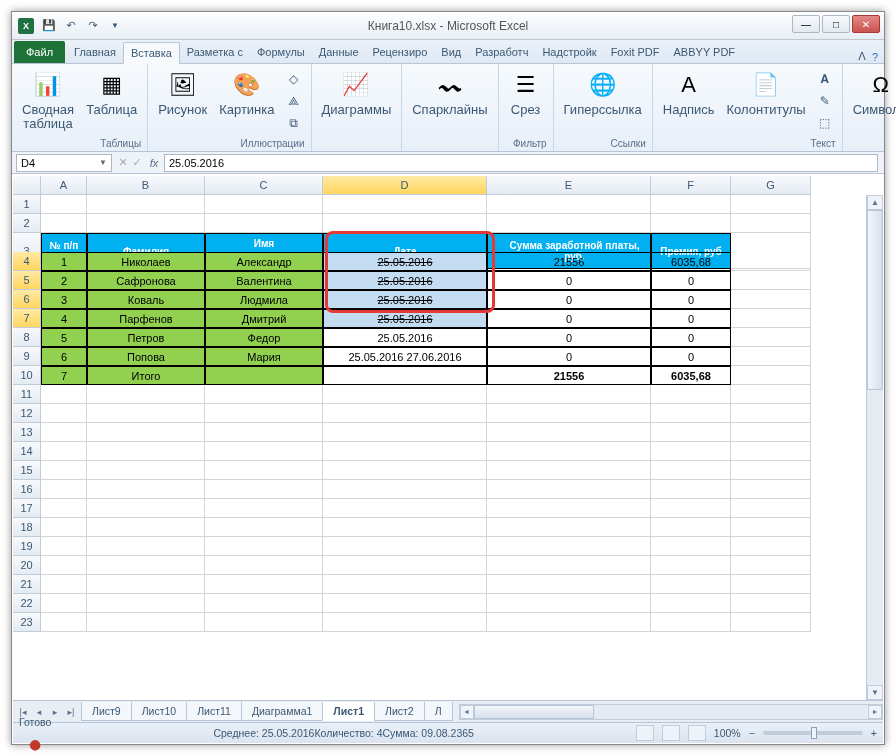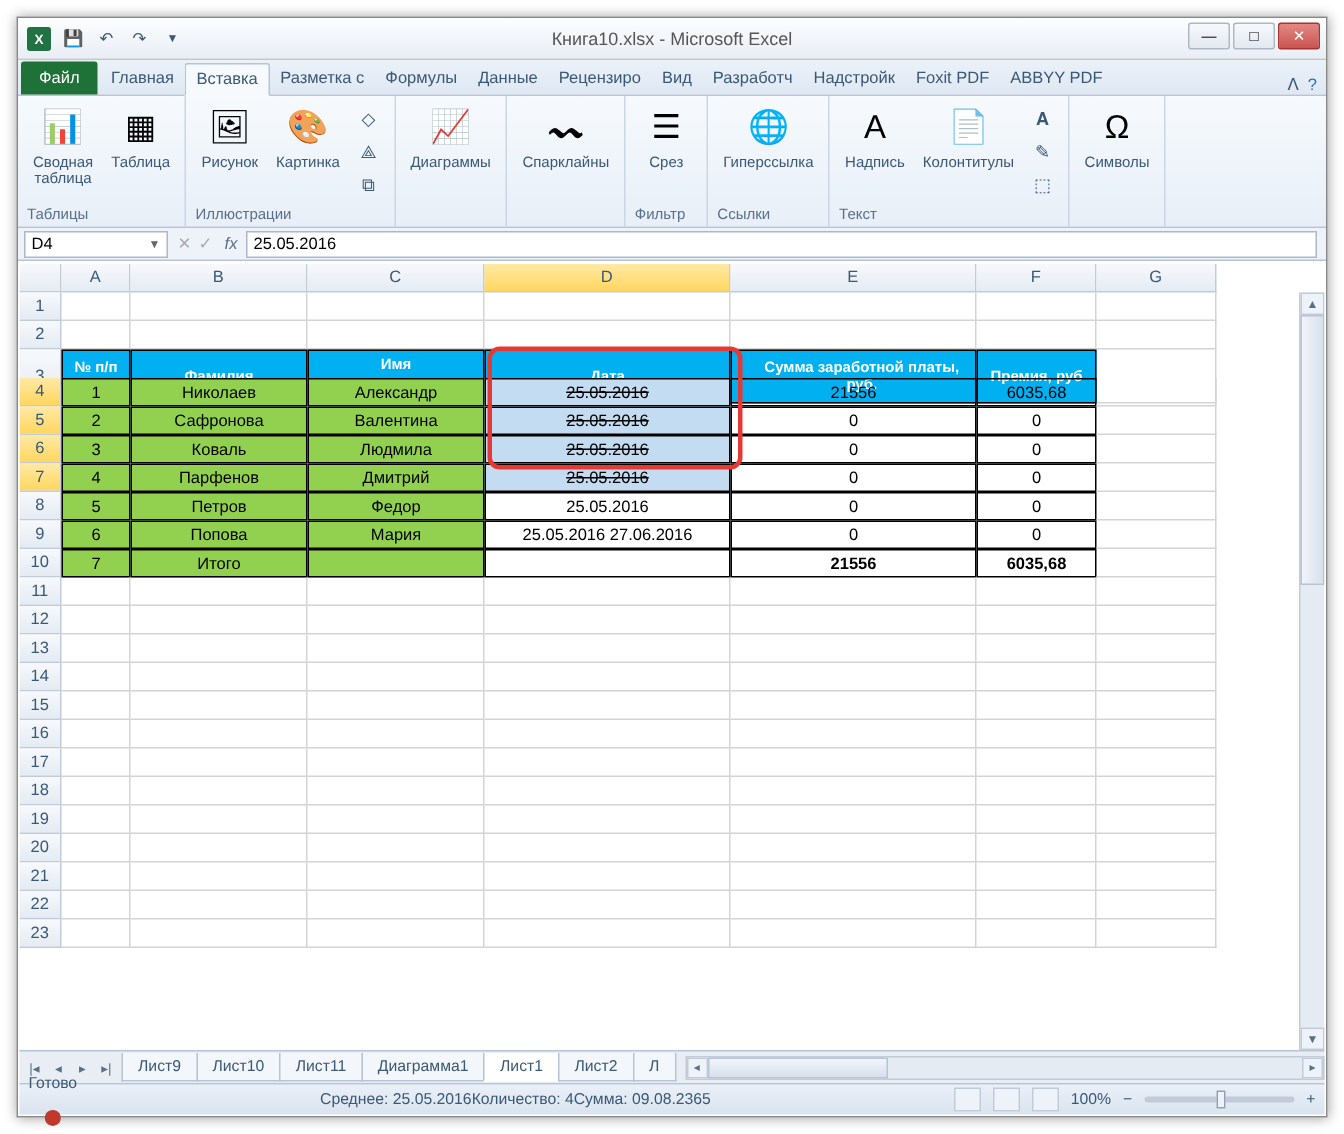--- a/index.html
+++ b/index.html
@@ -16,24 +16,24 @@
 .winbtn.close { background:linear-gradient(#e38886,#c9544f); color:#fff; border-color:#a33;}
 .ribbon-tabs { height:24px; background:linear-gradient(#eaf1f9,#dfe8f3); display:flex; align-items:flex-end; padding-left:2px; border-bottom:1px solid #b6c4d6; position:relative;}
 .file-tab { background:#1e7137; color:#fff; padding:4px 12px; font-size:11px; border-radius:2px 2px 0 0; margin-right:2px; height:22px; display:flex; align-items:center; cursor:pointer;}
 .tab { padding:4px 7px; font-size:11px; color:#3b5875; cursor:pointer; height:22px; display:flex; align-items:center;}
 .tab.active { background:#f6fafd; border:1px solid #b6c4d6; border-bottom:1px solid #f6fafd; border-radius:2px 2px 0 0; margin-bottom:-1px;}
 .rt-right { position:absolute; right:6px; display:flex; gap:6px; color:#3b5875; align-items:center; }
 .rt-right span { cursor:pointer; font-size:11px;}
 .ribbon-body { height:88px; background:linear-gradient(#f6fafd,#e8eff8); border-bottom:1px solid #b6c4d6; display:flex;}
 .rgroup { border-right:1px solid #c9d6e6; padding:3px 6px 0; display:flex; flex-direction:column; justify-content:space-between;}
 .rgroup-content { display:flex; gap:4px; align-items:flex-start; flex:1;}
-.rgroup-label { text-align:left; font-size:10px; color:#5a6f8a; padding:2px 0;}
+.rgroup-label { text-align:right; font-size:10px; color:#5a6f8a; padding:2px 0;}
 .big-btn { display:flex; flex-direction:column; align-items:center; justify-content:flex-start; padding:2px 4px; cursor:pointer; min-width:42px;}
 .big-btn .ico { width:32px; height:32px; display:flex; align-items:center; justify-content:center; font-size:22px;}
-.big-btn .lbl { font-size:10px; color:#3b5875; text-align:center; line-height:1.1; margin-top:2px;}
+.big-btn .lbl { font-size:13px; color:#3b5875; text-align:center; line-height:1.1; margin-top:2px;}
 .small-stack { display:flex; flex-direction:column; gap:2px; padding-top:2px;}
 .small-btn { width:22px; height:20px; display:flex; align-items:center; justify-content:center; font-size:12px; cursor:pointer; color:#3b5875;}
 .formula-bar { height:22px; background:#eef3fa; border-bottom:1px solid #b6c4d6; display:flex; align-items:center;}
 .name-box { width:96px; height:18px; background:#fff; border:1px solid #abb8c8; margin:0 4px; padding:0 4px; display:flex; align-items:center; justify-content:space-between; font-size:11px;}
 .name-box .dd { color:#666; font-size:8px;}
 .fx-btn { width:20px; color:#5a6f8a; font-style:italic; text-align:center; cursor:pointer; font-size:11px;}
 .formula-input { flex:1; background:#fff; border:1px solid #abb8c8; height:18px; margin-right:6px; padding:0 4px; font-size:11px; display:flex; align-items:center;}
 .sheet-area { position:absolute; top:164px; left:1px; right:1px; bottom:44px; background:#fff; overflow:hidden;}
 .grid { display:grid; grid-template-columns: 28px 46px 118px 118px 164px 164px 80px 80px; grid-auto-rows:19px; font-size:11px; position:relative;}
 .hdr { background:linear-gradient(#f7f9fc,#e4ebf3); border-right:1px solid #c2ccd9; border-bottom:1px solid #c2ccd9; display:flex; align-items:center; justify-content:center; color:#3b5875; font-size:11px;}
@@ -45,21 +45,21 @@
 .green { background:#92d050; justify-content:center; border:1px solid #000;}
 .tdata { border:1px solid #000; justify-content:center;}
 .strike { text-decoration:line-through;}
 .selcell { background:#c4dcf1;}
 .bold { font-weight:bold;}
 .sel-border { position:absolute; border:3px solid #e53935; border-radius:8px; pointer-events:none; z-index:5;}
 .sheet-tabs { position:absolute; bottom:22px; left:1px; right:1px; height:22px; background:#e9eef5; border-top:1px solid #b6c4d6; display:flex; align-items:center; font-size:10.5px;}
 .nav-btns { display:flex; border-right:1px solid #c2ccd9; padding:0 2px;}
 .nav-btn { width:16px; height:16px; display:flex; align-items:center; justify-content:center; color:#5a6f8a; cursor:pointer; font-size:9px;}
 .stab { padding:3px 10px; background:#f3f6fa; border:1px solid #b6c4d6; border-top:none; margin-left:-1px; cursor:pointer; color:#3b5875;}
-.stab.active { background:#fff; font-weight:normal; border-bottom:1px solid #fff;}
+.stab.active { background:#fff; font-weight:bold; border-bottom:1px solid #fff;}
 .hscroll { flex:1; margin-left:6px; height:16px; background:#e4ebf3; border:1px solid #c2ccd9; position:relative;}
 .hscroll .thumb { position:absolute; left:14px; width:120px; top:0; bottom:0; background:linear-gradient(#f2f5fa,#d7e0eb); border:1px solid #b6c4d6;}
 .hscroll .arr { position:absolute; top:0; bottom:0; width:14px; display:flex; align-items:center; justify-content:center; font-size:8px; color:#5a6f8a; background:#eef3fa; border:1px solid #c2ccd9; cursor:pointer;}
 .status-bar { position:absolute; bottom:1px; left:1px; right:1px; height:21px; background:linear-gradient(#eaf0f8,#dae3ef); border-top:1px solid #b6c4d6; display:flex; align-items:center; font-size:10.5px; color:#3b5875; padding:0 6px; justify-content:space-between;}
 .status-left { display:flex; gap:10px; align-items:center;flex-direction:column;}
 .status-right { display:flex; gap:8px; align-items:center;}
 .zoom-slider { width:100px; height:4px; background:#c2ccd9; position:relative; border-radius:2px;}
 .zoom-slider .knob { position:absolute; left:48px; top:-4px; width:6px; height:12px; background:#eef3fa; border:1px solid #8fa1b8;}
 .view-btn { width:18px; height:16px; border:1px solid #c2ccd9; background:#eef3fa; cursor:pointer;}
 .corner { background:linear-gradient(#f7f9fc,#e4ebf3); border-right:1px solid #c2ccd9; border-bottom:1px solid #c2ccd9;}

